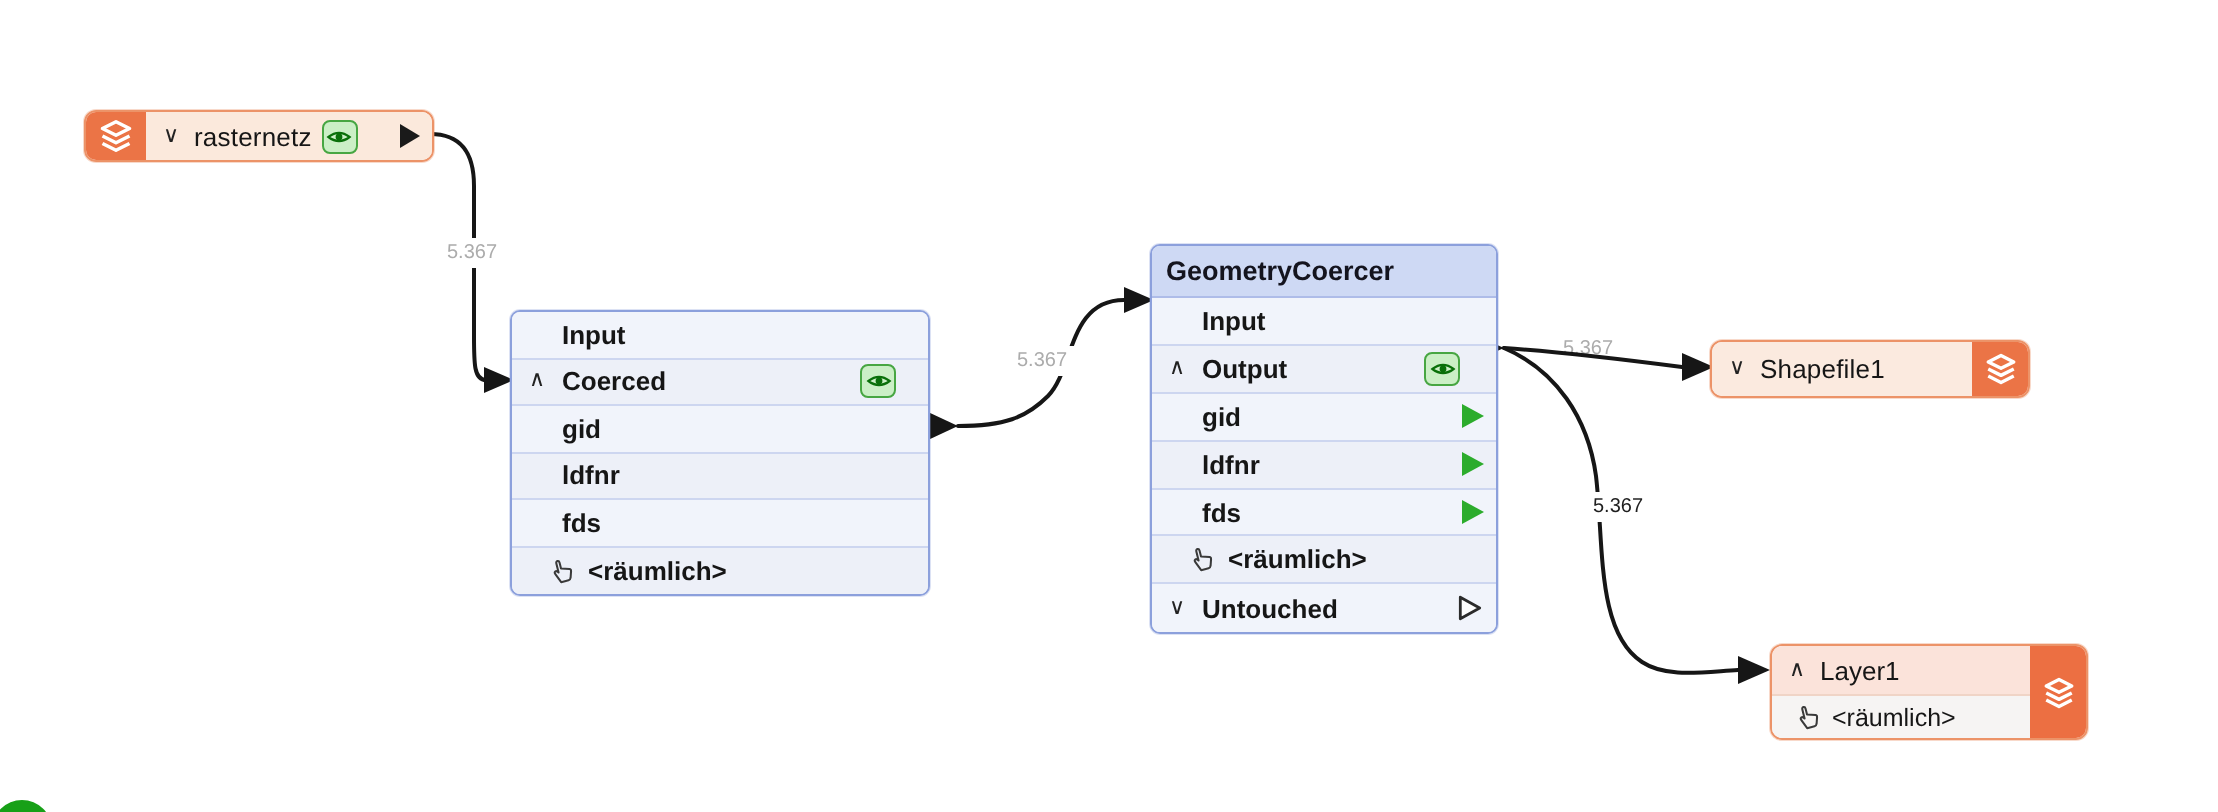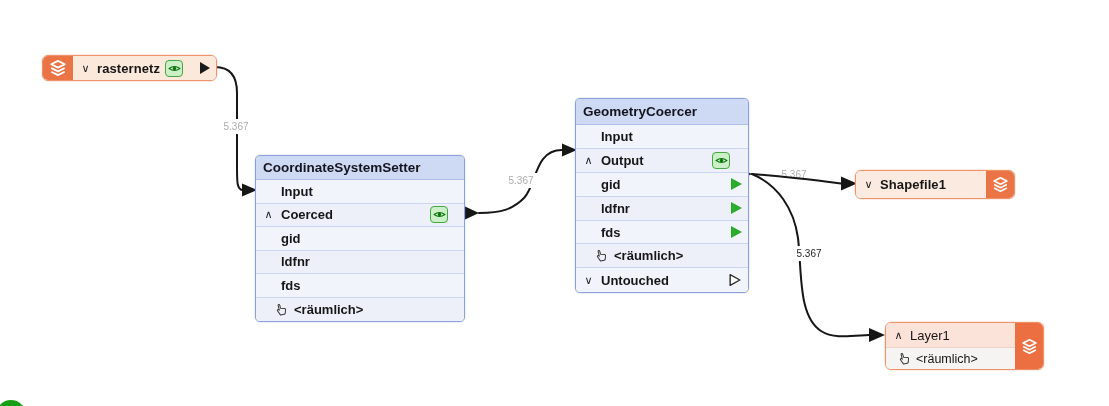--- a/index.html
+++ b/index.html
@@ -26,21 +26,21 @@
     box-shadow:0 0 0 0.5px rgba(236,147,104,.35);
   }
   .oblock{
     background:#EB7446;display:flex;align-items:center;justify-content:center;
     width:30px;flex:0 0 30px;
   }
   .obody{
     display:flex;align-items:center;gap:5px;padding:0 6px;flex:1 1 auto;
     font-size:13px;
   }
-  .obody .ntitle{font-weight:700;letter-spacing:.1px;}
+  .obody .ntitle{font-weight:400;letter-spacing:.1px;}
   .wrows{flex:1 1 auto;display:flex;flex-direction:column;min-width:0;}
   .wrow{display:flex;align-items:center;gap:5px;padding:0 6px;font-size:13px;}
 
   .chev{font-size:11px;width:13px;text-align:center;color:#222;flex:0 0 13px;line-height:1;}
   .tri-right{
     width:0;height:0;border-left:10px solid #1a1a1a;
     border-top:6.5px solid transparent;border-bottom:6.5px solid transparent;
   }
   .eye{
     width:18px;height:17px;border:1.5px solid #47A642;border-radius:4px;background:#CBEFC6;
@@ -122,21 +122,20 @@
         <svg width="13" height="11" viewBox="0 0 16 13">
             <path d="M1.5 6.5 Q8 1.5 14.5 6.5 Q8 11.5 1.5 6.5 Z" fill="none" stroke="#0a700a" stroke-width="1.4"></path>
             <circle cx="8" cy="6.5" r="2.1" fill="#0a700a"></circle>
           </svg>
       </span>
       <span class="tri-right push"></span>
     </div>
   </div>
 
   <div class="tnode n-css" style="left:255px;top:155px;width:208px;">
-    <div class="thead">CoordinateSystemSetter</div>
     <div class="trow">
       <span class="rlabel indent">Input</span>
     </div>
     <div class="trow alt">
       <span class="chev">∧</span>
       <span class="rlabel">Coerced</span>
       <span class="eye push" style="margin-right:10px;">
         <svg width="13" height="11" viewBox="0 0 16 13">
             <path d="M1.5 6.5 Q8 1.5 14.5 6.5 Q8 11.5 1.5 6.5 Z" fill="none" stroke="#0a700a" stroke-width="1.4"></path>
             <circle cx="8" cy="6.5" r="2.1" fill="#0a700a"></circle>
@@ -155,21 +154,21 @@
     <div class="trow alt">
       <span class="hand">
         <svg width="13" height="13" viewBox="0 0 14 14" style="transform:rotate(-14deg);">
           <path d="M4.6 12.6 L2.6 7.6 Q2.1 6.5 3 6.2 Q3.8 6 4.5 7.2 L4.5 2.2 Q4.5 1.1 5.4 1.1 Q6.3 1.1 6.3 2.2 L6.3 5.4 L10.6 6.8 Q11.5 7.1 11.2 8.1 L10.1 11.5 Q9.7 12.6 8.7 12.6 Z" fill="none" stroke="#3a3a3a" stroke-width="1.1" stroke-linejoin="round"></path>
         </svg>
       </span>
       <span class="rlabel">&lt;räumlich&gt;</span>
     </div>
   </div>
 
-  <div class="tnode n-gc" style="left:575px;top:98px;width:172px;">
+  <div class="tnode n-gc" style="left:575px;top:122px;width:172px;">
     <div class="thead">GeometryCoercer</div>
     <div class="trow">
       <span class="rlabel indent">Input</span>
     </div>
     <div class="trow alt">
       <span class="chev">∧</span>
       <span class="rlabel">Output</span>
       <span class="eye push" style="margin-right:12px;">
         <svg width="13" height="11" viewBox="0 0 16 13">
             <path d="M1.5 6.5 Q8 1.5 14.5 6.5 Q8 11.5 1.5 6.5 Z" fill="none" stroke="#0a700a" stroke-width="1.4"></path>

